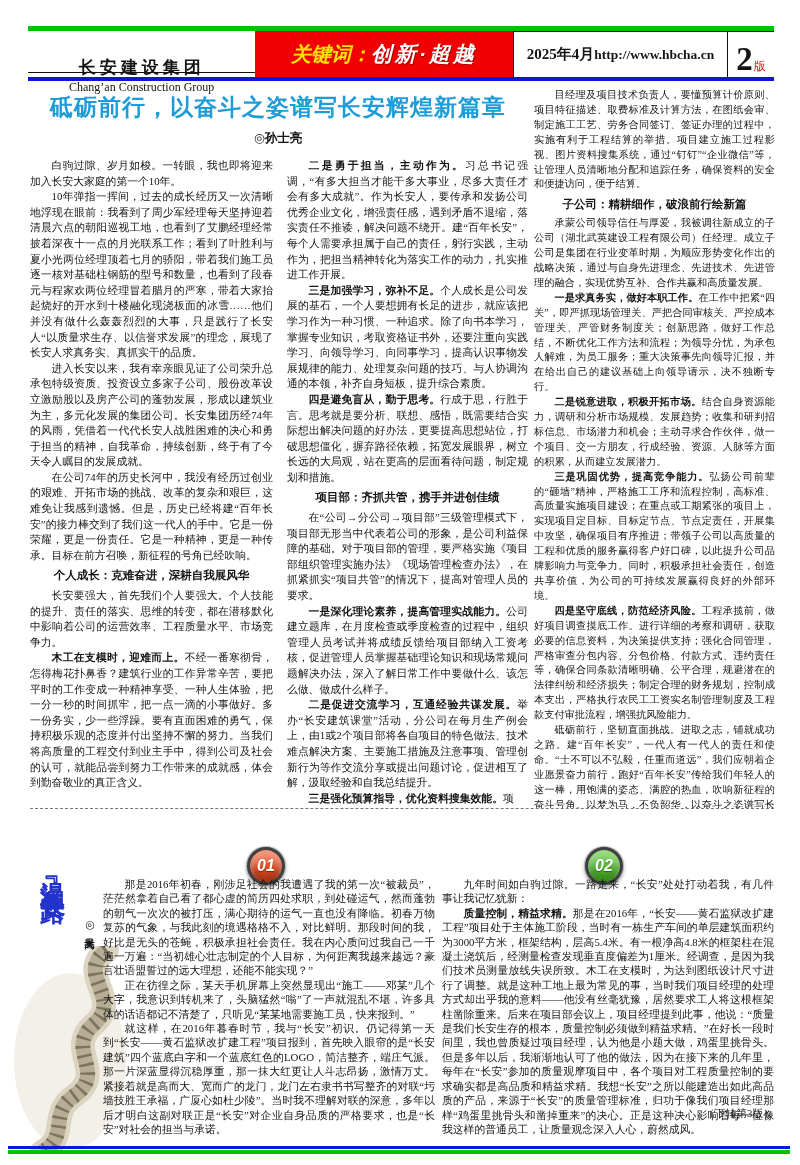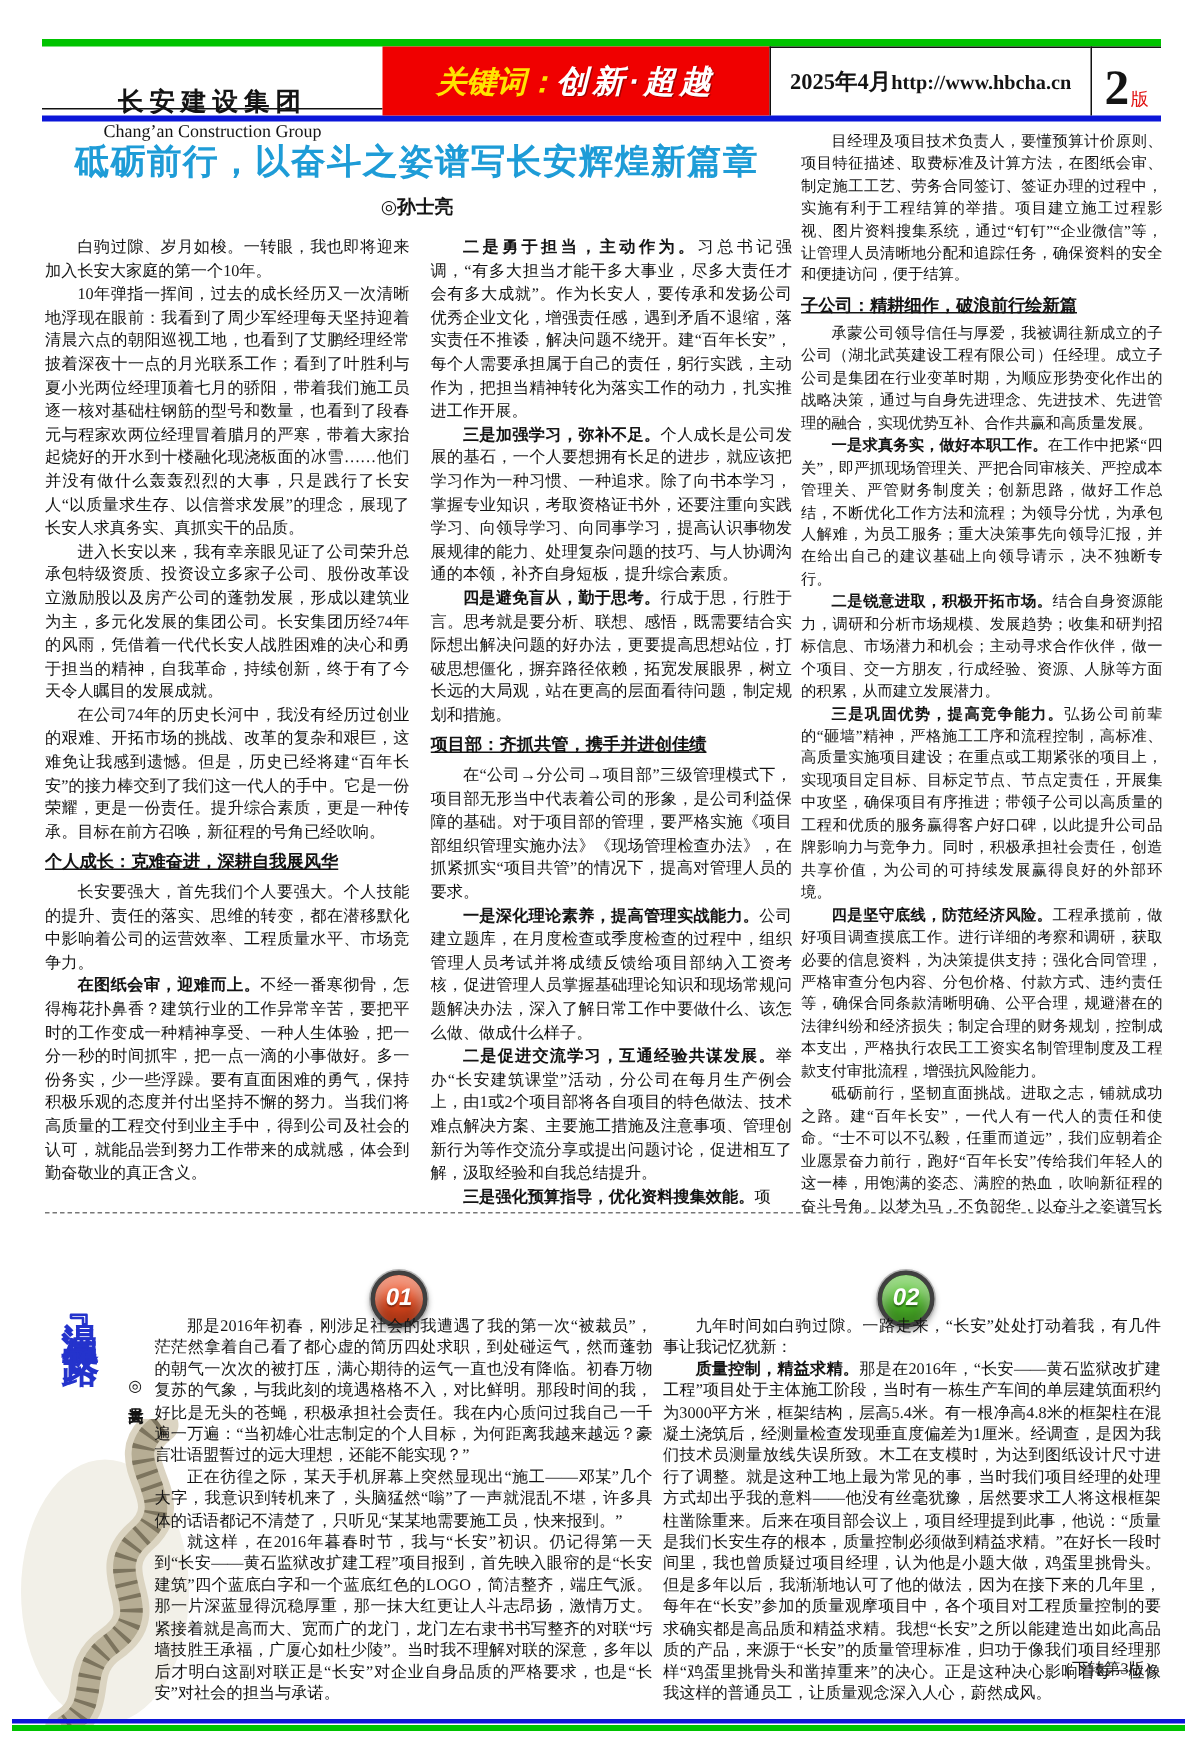--- a/index.html
+++ b/index.html
@@ -32,22 +32,22 @@
   .bar-blue-bottom{height:4px;background:var(--line-blue);}
 
   
   .a1-title{position:absolute;left:30px;top:92px;width:496px;text-align:center;
             color:var(--title-cyan);font-size:23px;font-weight:bold;letter-spacing:1px;
             font-family:"Liberation Sans","DejaVu Sans",sans-serif;}
   .a1-author{position:absolute;left:30px;top:130px;width:496px;text-align:center;
              font-size:12.5px;font-weight:bold;}
   .col{position:absolute;overflow:hidden;text-align:justify;font-size:10.8px;line-height:15.6px;}
   .col p{margin:0;text-indent:2em;}
-  .col .subhead{font-weight:bold;text-align:left;text-indent:0;font-size:11.5px;
-                margin:5px 0 4px 0;font-family:"Liberation Sans",sans-serif;text-decoration:underline;}
+  .col .subhead{font-weight:bold;text-align:center;text-indent:0;font-size:11.5px;
+                margin:5px 0 4px 0;font-family:"Liberation Sans",sans-serif;}
   .col b{font-weight:bold;}
   #col1{left:30px;top:158px;width:243px;height:650px;}
   #col2{left:287px;top:158px;width:241px;height:650px;}
   #col3{left:534px;top:88px;width:241px;height:720px;font-size:10.2px;line-height:14.9px;}
 
   .dash-sep{position:absolute;left:30px;top:808px;width:744px;border-top:1px dashed #777;}
 
   
   .badge{position:absolute;top:847px;width:38px;height:38px;border-radius:50%;
          border:3px solid #404040;box-sizing:border-box;
@@ -105,24 +105,24 @@
     </div>
     <div class="bar-blue-bottom"></div>
   </div>
 
   <div class="a1-title">砥砺前行，以奋斗之姿谱写长安辉煌新篇章</div>
   <div class="a1-author">◎孙士亮</div>
   <div class="col" id="col1">
       <p>白驹过隙、岁月如梭。一转眼，我也即将迎来加入长安大家庭的第一个10年。</p>
       <p>10年弹指一挥间，过去的成长经历又一次清晰地浮现在眼前：我看到了周少军经理每天坚持迎着清晨六点的朝阳巡视工地，也看到了艾鹏经理经常披着深夜十一点的月光联系工作；看到了叶胜利与夏小光两位经理顶着七月的骄阳，带着我们施工员逐一核对基础柱钢筋的型号和数量，也看到了段春元与程家欢两位经理冒着腊月的严寒，带着大家抬起烧好的开水到十楼融化现浇板面的冰雪……他们并没有做什么轰轰烈烈的大事，只是践行了长安人“以质量求生存、以信誉求发展”的理念，展现了长安人求真务实、真抓实干的品质。</p>
       <p>进入长安以来，我有幸亲眼见证了公司荣升总承包特级资质、投资设立多家子公司、股份改革设立激励股以及房产公司的蓬勃发展，形成以建筑业为主，多元化发展的集团公司。长安集团历经74年的风雨，凭借着一代代长安人战胜困难的决心和勇于担当的精神，自我革命，持续创新，终于有了今天令人瞩目的发展成就。</p>
-      <p>在公司74年的历史长河中，我没有经历过创业的艰难、开拓市场的挑战、改革的复杂和艰巨，这难免让我感到遗憾。但是，历史已经将建“百年长安”的接力棒交到了我们这一代人的手中。它是一份荣耀，更是一份责任。提升综合素质，更是一种传承。目标在前方召唤，新征程的号角已经吹响。</p>
+      <p>在公司74年的历史长河中，我没有经历过创业的艰难、开拓市场的挑战、改革的复杂和艰巨，这难免让我感到遗憾。但是，历史已经将建“百年长安”的接力棒交到了我们这一代人的手中。它是一份荣耀，更是一份责任。它是一种精神，更是一种传承。目标在前方召唤，新征程的号角已经吹响。</p>
       <div class="subhead">个人成长：克难奋进，深耕自我展风华</div>
       <p>长安要强大，首先我们个人要强大。个人技能的提升、责任的落实、思维的转变，都在潜移默化中影响着公司的运营效率、工程质量水平、市场竞争力。</p>
-      <p><b>在图纸会审，迎难而上。</b>不经一番寒彻骨，怎得梅花扑鼻香？建筑行业的工作异常辛苦，要把平时的工作变成一种精神享受、一种人生体验，把一分一秒的时间抓牢，把一点一滴的小事做好。多一份务实，少一些浮躁。要有直面困难的勇气，保持积极乐观的态度并付出坚持不懈的努力。当我们将高质量的工程交付到业主手中，得到公司及社会的认可，就能品尝到努力工作带来的成就感，体会到勤奋敬业的真正含义。</p>
+      <p><b>木工在支模时，迎难而上。</b>不经一番寒彻骨，怎得梅花扑鼻香？建筑行业的工作异常辛苦，要把平时的工作变成一种精神享受、一种人生体验，把一分一秒的时间抓牢，把一点一滴的小事做好。多一份务实，少一些浮躁。要有直面困难的勇气，保持积极乐观的态度并付出坚持不懈的努力。当我们将高质量的工程交付到业主手中，得到公司及社会的认可，就能品尝到努力工作带来的成就感，体会到勤奋敬业的真正含义。</p>
     </div>
   <div class="col" id="col2">
       <p><b>二是勇于担当，主动作为。</b>习总书记强调，“有多大担当才能干多大事业，尽多大责任才会有多大成就”。作为长安人，要传承和发扬公司优秀企业文化，增强责任感，遇到矛盾不退缩，落实责任不推诿，解决问题不绕开。建“百年长安”，每个人需要承担属于自己的责任，躬行实践，主动作为，把担当精神转化为落实工作的动力，扎实推进工作开展。</p>
       <p><b>三是加强学习，弥补不足。</b>个人成长是公司发展的基石，一个人要想拥有长足的进步，就应该把学习作为一种习惯、一种追求。除了向书本学习，掌握专业知识，考取资格证书外，还要注重向实践学习、向领导学习、向同事学习，提高认识事物发展规律的能力、处理复杂问题的技巧、与人协调沟通的本领，补齐自身短板，提升综合素质。</p>
       <p><b>四是避免盲从，勤于思考。</b>行成于思，行胜于言。思考就是要分析、联想、感悟，既需要结合实际想出解决问题的好办法，更要提高思想站位，打破思想僵化，摒弃路径依赖，拓宽发展眼界，树立长远的大局观，站在更高的层面看待问题，制定规划和措施。</p>
       <div class="subhead">项目部：齐抓共管，携手并进创佳绩</div>
       <p>在“公司→分公司→项目部”三级管理模式下，项目部无形当中代表着公司的形象，是公司利益保障的基础。对于项目部的管理，要严格实施《项目部组织管理实施办法》《现场管理检查办法》，在抓紧抓实“项目共管”的情况下，提高对管理人员的要求。</p>
       <p><b>一是深化理论素养，提高管理实战能力。</b>公司建立题库，在月度检查或季度检查的过程中，组织管理人员考试并将成绩反馈给项目部纳入工资考核，促进管理人员掌握基础理论知识和现场常规问题解决办法，深入了解日常工作中要做什么、该怎么做、做成什么样子。</p>
       <p><b>二是促进交流学习，互通经验共谋发展。</b>举办“长安建筑课堂”活动，分公司在每月生产例会上，由1或2个项目部将各自项目的特色做法、技术难点解决方案、主要施工措施及注意事项、管理创新行为等作交流分享或提出问题讨论，促进相互了解，汲取经验和自我总结提升。</p>
       <p><b>三是强化预算指导，优化资料搜集效能。</b>项</p>

